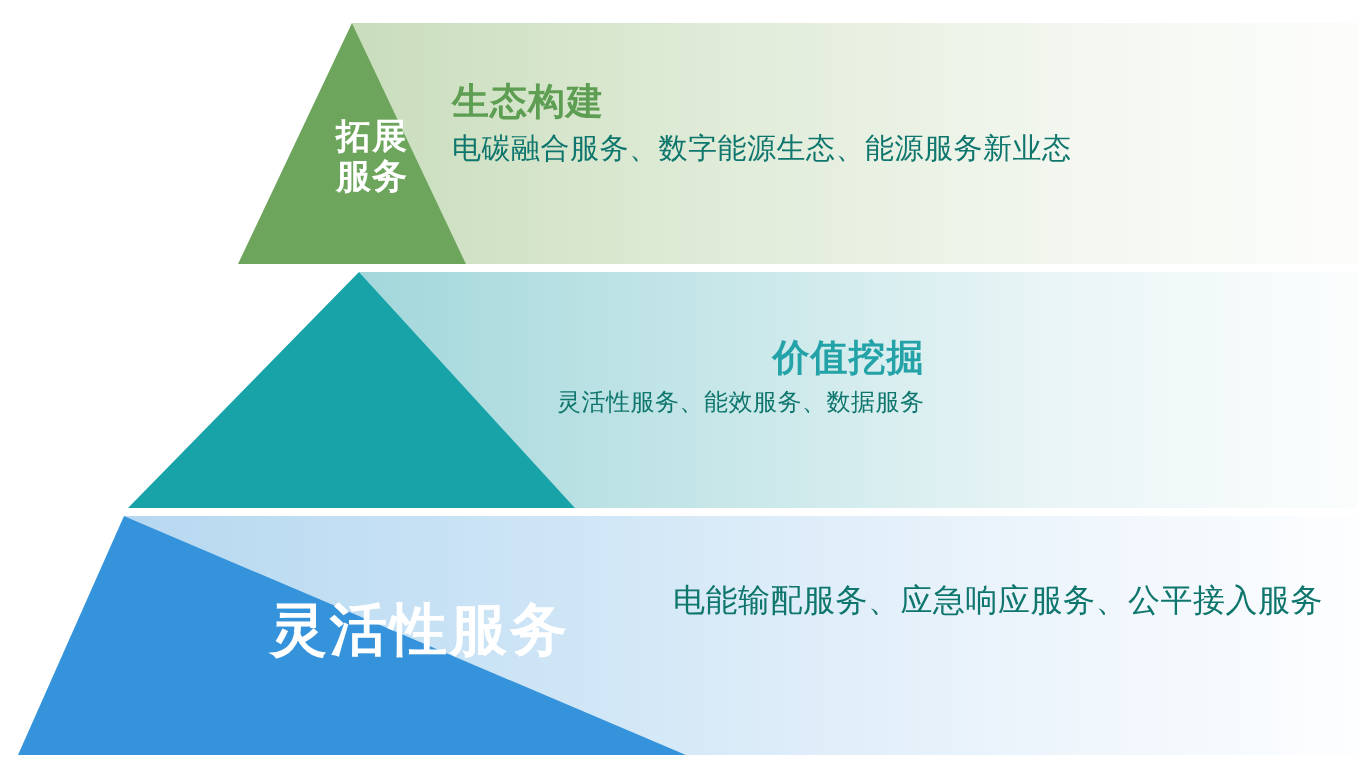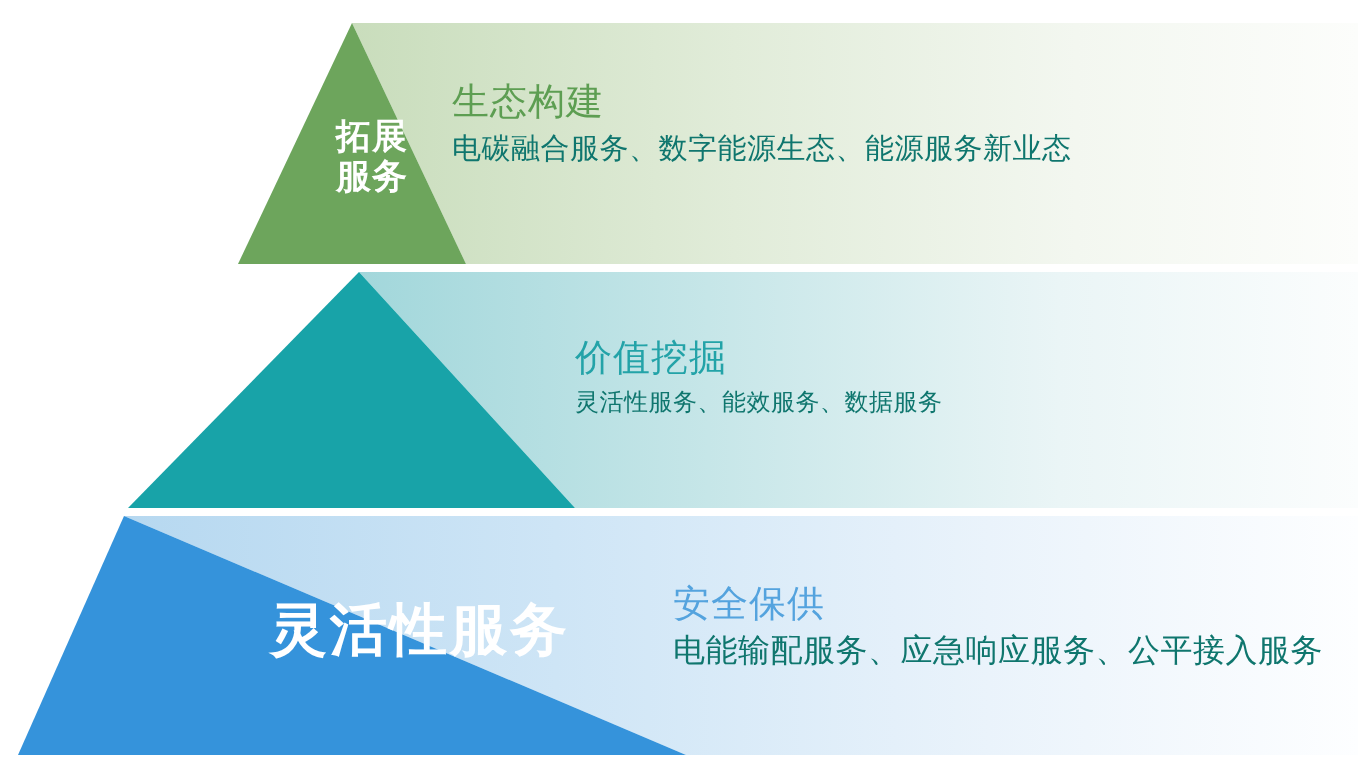--- a/index.html
+++ b/index.html
@@ -57,21 +57,21 @@
     left: 150px;
     top: 597px;
     width: 420px;
     font-size: 57px;
     letter-spacing: 3px;
   }
   .tier-desc-block {
     position: absolute;
   }
   .tier-heading {
-    font-weight: normal;
+    font-weight: bold;
     line-height: 1.2;
     margin: 0 0 6px 0;
     letter-spacing: 1px;
   }
   .tier-sub {
     color: #0f766e;
     line-height: 1.3;
     margin: 0;
     letter-spacing: 0.5px;
     white-space: nowrap;
@@ -81,22 +81,23 @@
     top: 80px;
   }
   #desc-top .tier-heading {
     font-size: 37px;
     color: #5d9e52;
   }
   #desc-top .tier-sub {
     font-size: 29px;
   }
   #desc-middle {
-    left: 575px;
+    left: 557px;
     top: 336px;
+    text-align: right;
   }
   #desc-middle .tier-heading {
     font-size: 37px;
     color: #23a3a8;
   }
   #desc-middle .tier-sub {
     font-size: 24px;
   }
   #desc-bottom {
     left: 673px;
@@ -166,18 +167,17 @@
       <div class="tier-heading">生态构建</div>
       <div class="tier-sub">电碳融合服务、数字能源生态、能源服务新业态</div>
     </div>
 
     <div class="tier-desc-block" id="desc-middle">
       <div class="tier-heading">价值挖掘</div>
       <div class="tier-sub">灵活性服务、能效服务、数据服务</div>
     </div>
 
     <div class="tier-desc-block" id="desc-bottom">
-      <div class="tier-heading">安全保供</div>
       <div class="tier-sub">电能输配服务、应急响应服务、公平接入服务</div>
     </div>
 
   </div>
 </div>
 
 </body></html>

